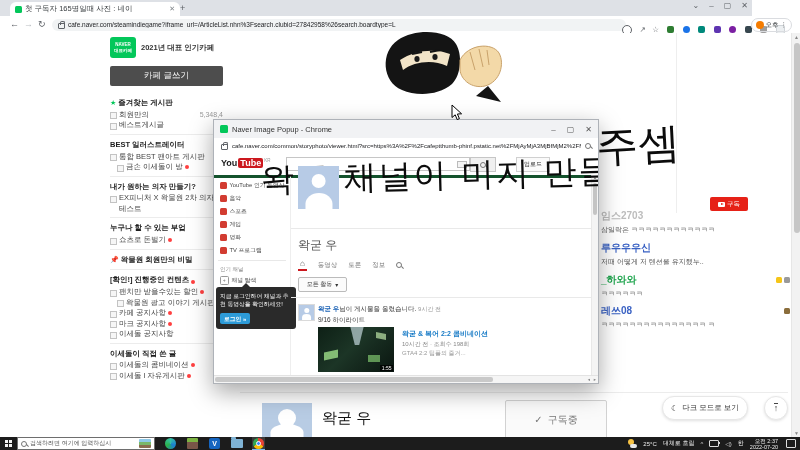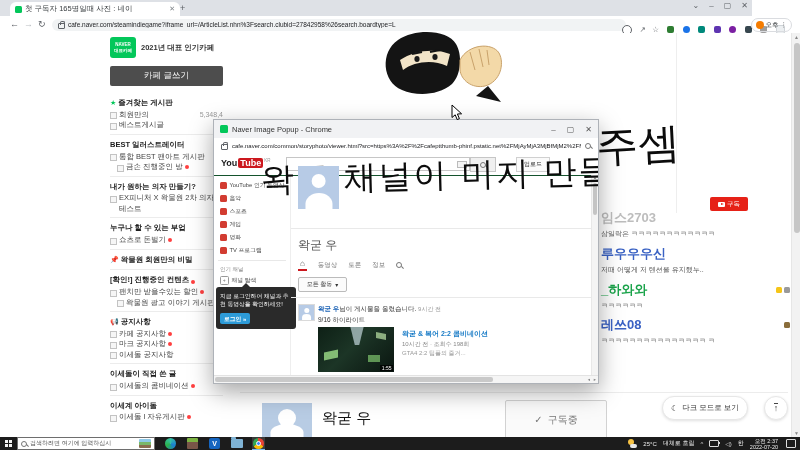--- a/index.html
+++ b/index.html
@@ -50,21 +50,21 @@
   .vline{position:absolute;left:676px;top:0;width:1px;height:180px;background:#eee;}
   
   .hand{font-family:"DejaVu Sans",sans-serif;color:#0c0c0c;white-space:nowrap;font-weight:400;}
   .hw-page{position:absolute;left:596px;top:84px;font-size:42px;transform:rotate(-3deg);}
   .sub-red{position:absolute;left:710px;top:164px;width:38px;height:14px;background:#e62117;border-radius:2px;
            display:flex;align-items:center;justify-content:center;gap:2px;color:#fff;font-size:6.5px;}
   .yt-play{width:7px;height:5px;background:#fff;border-radius:1px;position:relative;}
   .yt-play:after{content:"";position:absolute;left:2.5px;top:1px;border-left:3px solid #e62117;border-top:1.5px solid transparent;border-bottom:1.5px solid transparent;}
   
   .comments{position:absolute;left:601px;top:176px;width:189px;}
-  .c-name{font-size:13px;font-weight:bold;display:flex;align-items:center;margin-top:6px;}
+  .c-name{font-size:10px;font-weight:bold;display:flex;align-items:center;margin-top:6px;}
   .c-badges{margin-left:auto;display:flex;gap:2px;}
   .cb{width:6px;height:6px;border-radius:1.5px;}
   .c-text{font-size:7px;color:#555;line-height:1.4;margin-top:2px;word-break:break-all;}
   
   .brow-divider{position:absolute;left:240px;top:359px;width:548px;height:1px;background:#ececec;}
   .bavatar{position:absolute;left:262px;top:370px;width:50px;height:34px;background:#b8cce4;overflow:hidden;}
   .person:before{content:"";position:absolute;left:50%;top:18%;width:36%;aspect-ratio:1;transform:translateX(-50%);background:#fff;border-radius:50%;}
   .person:after{content:"";position:absolute;left:50%;top:62%;width:66%;height:50%;transform:translateX(-50%);background:#fff;border-radius:50% 50% 0 0;}
   .bname{position:absolute;left:322px;top:376px;font-size:15px;color:#111;}
   .btn-subd{position:absolute;left:505px;top:367px;width:100px;height:37px;background:#fafafa;border:1px solid #d2d2d2;border-radius:2px;
@@ -82,21 +82,21 @@
   
   .popup{position:absolute;left:213px;top:119px;width:384px;height:263px;background:#fff;border:1px solid #aeb2b8;
          box-shadow:0 8px 22px rgba(0,0,0,.35);}
   .p-title{position:absolute;left:0;top:0;right:0;height:18px;background:#f1f2f4;border-bottom:1px solid #dcdfe3;
            display:flex;align-items:center;gap:4px;padding:0 6px;font-size:7.5px;color:#333;}
   .p-ctrl{margin-left:auto;display:flex;gap:11px;font-size:8px;color:#555;}
   .p-url{position:absolute;left:0;top:18px;right:0;height:15px;background:#fff;border-bottom:1px solid #e6e6e6;
          display:flex;align-items:center;gap:4px;padding:0 7px;}
   .p-url .url{font-size:6px;flex:1;}
   .p-body{position:absolute;left:0;top:33px;right:0;bottom:7px;background:#fff;overflow:hidden;}
-  .yt-header{position:absolute;left:0;top:0;right:0;height:22px;background:#fff;border-bottom:1px solid #14532d;}
+  .yt-header{position:absolute;left:0;top:0;right:0;height:22px;background:#fff;border-bottom:3px solid #14532d;}
   .yt-logo{position:absolute;left:7px;top:5px;display:flex;align-items:flex-start;gap:1px;}
   .yt-you{font-size:9px;font-weight:bold;color:#1a1a1a;}
   .yt-tube{font-size:9px;font-weight:bold;color:#fff;background:#cc181e;border-radius:2px;padding:0 2px;}
   .yt-kr{font-size:4.5px;color:#999;}
   .yt-search{position:absolute;left:72px;top:4px;width:182px;height:12px;border:1px solid #c6c6c6;background:#fff;}
   .kbd{position:absolute;right:2px;top:3px;width:8px;height:5px;border:1px solid #bbb;background:#f4f4f4;}
   .yt-sbtn{position:absolute;left:256px;top:4px;width:24px;height:13px;background:#f0f0f0;border:1px solid #c6c6c6;
            display:flex;align-items:center;justify-content:center;}
   .mag{width:4px;height:4px;border:1px solid #777;border-radius:50%;position:relative;}
   .mag:after{content:"";position:absolute;left:3.5px;top:3.5px;width:3px;height:1px;background:#777;transform:rotate(45deg);}
@@ -250,21 +250,21 @@
           </div>
         <div class="m-h">
             <span>BEST 일러스트레이터</span>
           </div>
         <div class="m-i">
             <span class="bx"></span>
             <span>통합 BEST 팬아트 게시판</span>
           </div>
         <div class="m-i sub">
             <span class="bx"></span>
-            <span>금손 진행중인 방</span>
+            <span>금손 이세돌이 방</span>
             <span class="ndot"></span>
           </div>
         <div class="m-h">
             <span>내가 원하는 의자 만들기?</span>
           </div>
         <div class="m-i">
             <span class="bx"></span>
             <span>EX피니처 X 왁물원 2차 의자 테스트</span>
             <span class="ndot"></span>
           </div>
@@ -287,24 +287,20 @@
         <div class="m-i">
             <span class="bx"></span>
             <span>팬치만 받을수있는 할인</span>
             <span class="ndot"></span>
           </div>
         <div class="m-i sub">
             <span class="bx"></span>
             <span>왁물원 광고 이야기 게시판</span>
             <span class="ndot"></span>
           </div>
-        <div class="m-h">
-            <span class="mega">📢</span>
-            <span>공지사항</span>
-          </div>
         <div class="m-i">
             <span class="bx"></span>
             <span>카페 공지사항</span>
             <span class="ndot"></span>
           </div>
         <div class="m-i">
             <span class="bx"></span>
             <span>마크 공지사항</span>
             <span class="ndot"></span>
           </div>
@@ -312,23 +308,20 @@
             <span class="bx"></span>
             <span>이세돌 공지사항</span>
           </div>
         <div class="m-h">
             <span>이세돌이 직접 쓴 글</span>
           </div>
         <div class="m-i">
             <span class="bx"></span>
             <span>이세돌의 콤비네이션</span>
             <span class="ndot"></span>
-          </div>
-        <div class="m-h">
-            <span>이세계 아이돌</span>
           </div>
         <div class="m-i">
             <span class="bx"></span>
             <span>이세돌 l 자유게시판</span>
             <span class="ndot"></span>
           </div>
       </div>
     </div>
 
     <div class="vline"></div>

